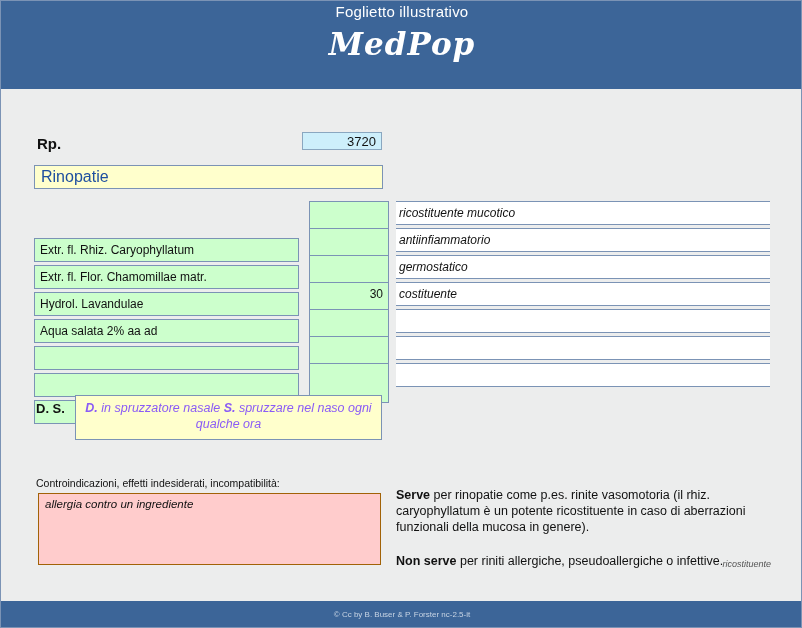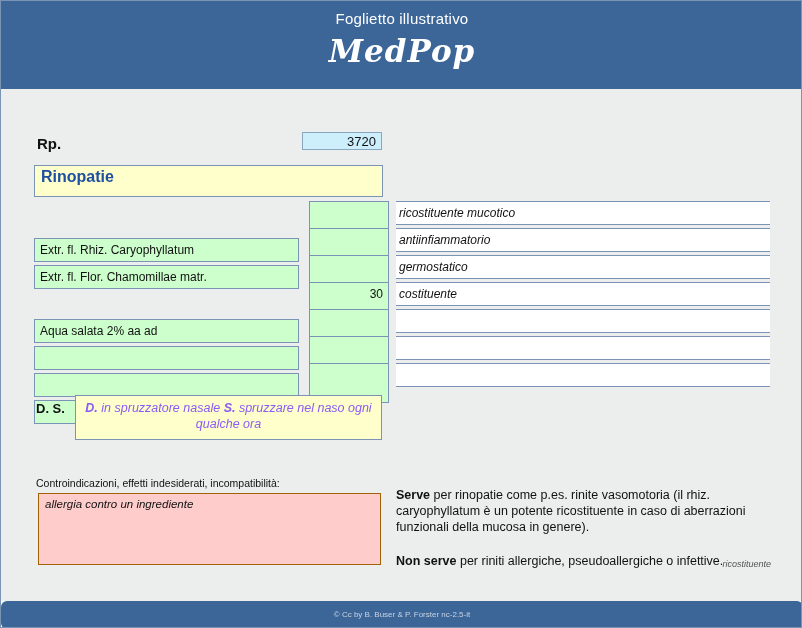--- a/index.html
+++ b/index.html
@@ -29,21 +29,21 @@
     left: 0; top: 0;
     width: 802px;
     height: 88px;
     background: #3c6598;
     text-align: center;
     box-sizing: border-box;
   }
   .header-subtitle {
     color: #ffffff;
     font-size: 15px;
-    padding-top: 9px;
+    padding-top: 2px;
     letter-spacing: 0.2px;
   }
   .header-title {
     color: #ffffff;
     font-family: "DejaVu Serif", serif;
     font-style: italic;
     font-weight: bold;
     font-size: 31px;
     margin-top: 6px;
     letter-spacing: 1px;
@@ -61,21 +61,20 @@
 
   
   .footer {
     position: absolute;
     left: 0; top: 600px;
     width: 802px;
     height: 28px;
     background: #3c6598;
     text-align: center;
     box-sizing: border-box;
-    border-radius: 6px;
   }
   .footer-text {
     color: #c7d4e4;
     font-size: 8px;
     padding-top: 9px;
   }
 
   
   .rp-row {
     position: absolute;
@@ -102,27 +101,27 @@
     padding: 1px 5px 0 0;
     font-size: 13px;
     color: #111111;
   }
 
   
   .title-field {
     position: absolute;
     left: 33px; top: 76px;
     width: 349px;
-    height: 32px;
+    height: 24px;
     background: #ffffcc;
     border: 1px solid #7b93b5;
     box-sizing: border-box;
     color: #1e4fa0;
     font-size: 16px;
-    font-weight: bold;
+    font-weight: normal;
     padding: 2px 0 0 6px;
   }
 
   
   .ing-table {
     position: absolute;
     left: 33px; top: 112px;
     width: 736px;
   }
   .ing-row {
@@ -280,20 +279,21 @@
         <div class="ing-note">ricostituente mucotico</div>
       </div>
 
       <div class="ing-row">
         <div class="ing-name">Extr. fl. Flor. Chamomillae matr.</div>
         <div class="ing-qty"></div>
         <div class="ing-note">antiinfiammatorio</div>
       </div>
 
       <div class="ing-row">
+        <div class="ing-name">Hydrol. Lavandulae</div>
         <div class="ing-qty"></div>
         <div class="ing-note">germostatico</div>
       </div>
 
       <div class="ing-row">
         <div class="ing-name">Aqua salata 2%  aa ad</div>
         <div class="ing-qty">30</div>
         <div class="ing-note">costituente</div>
       </div>
 

